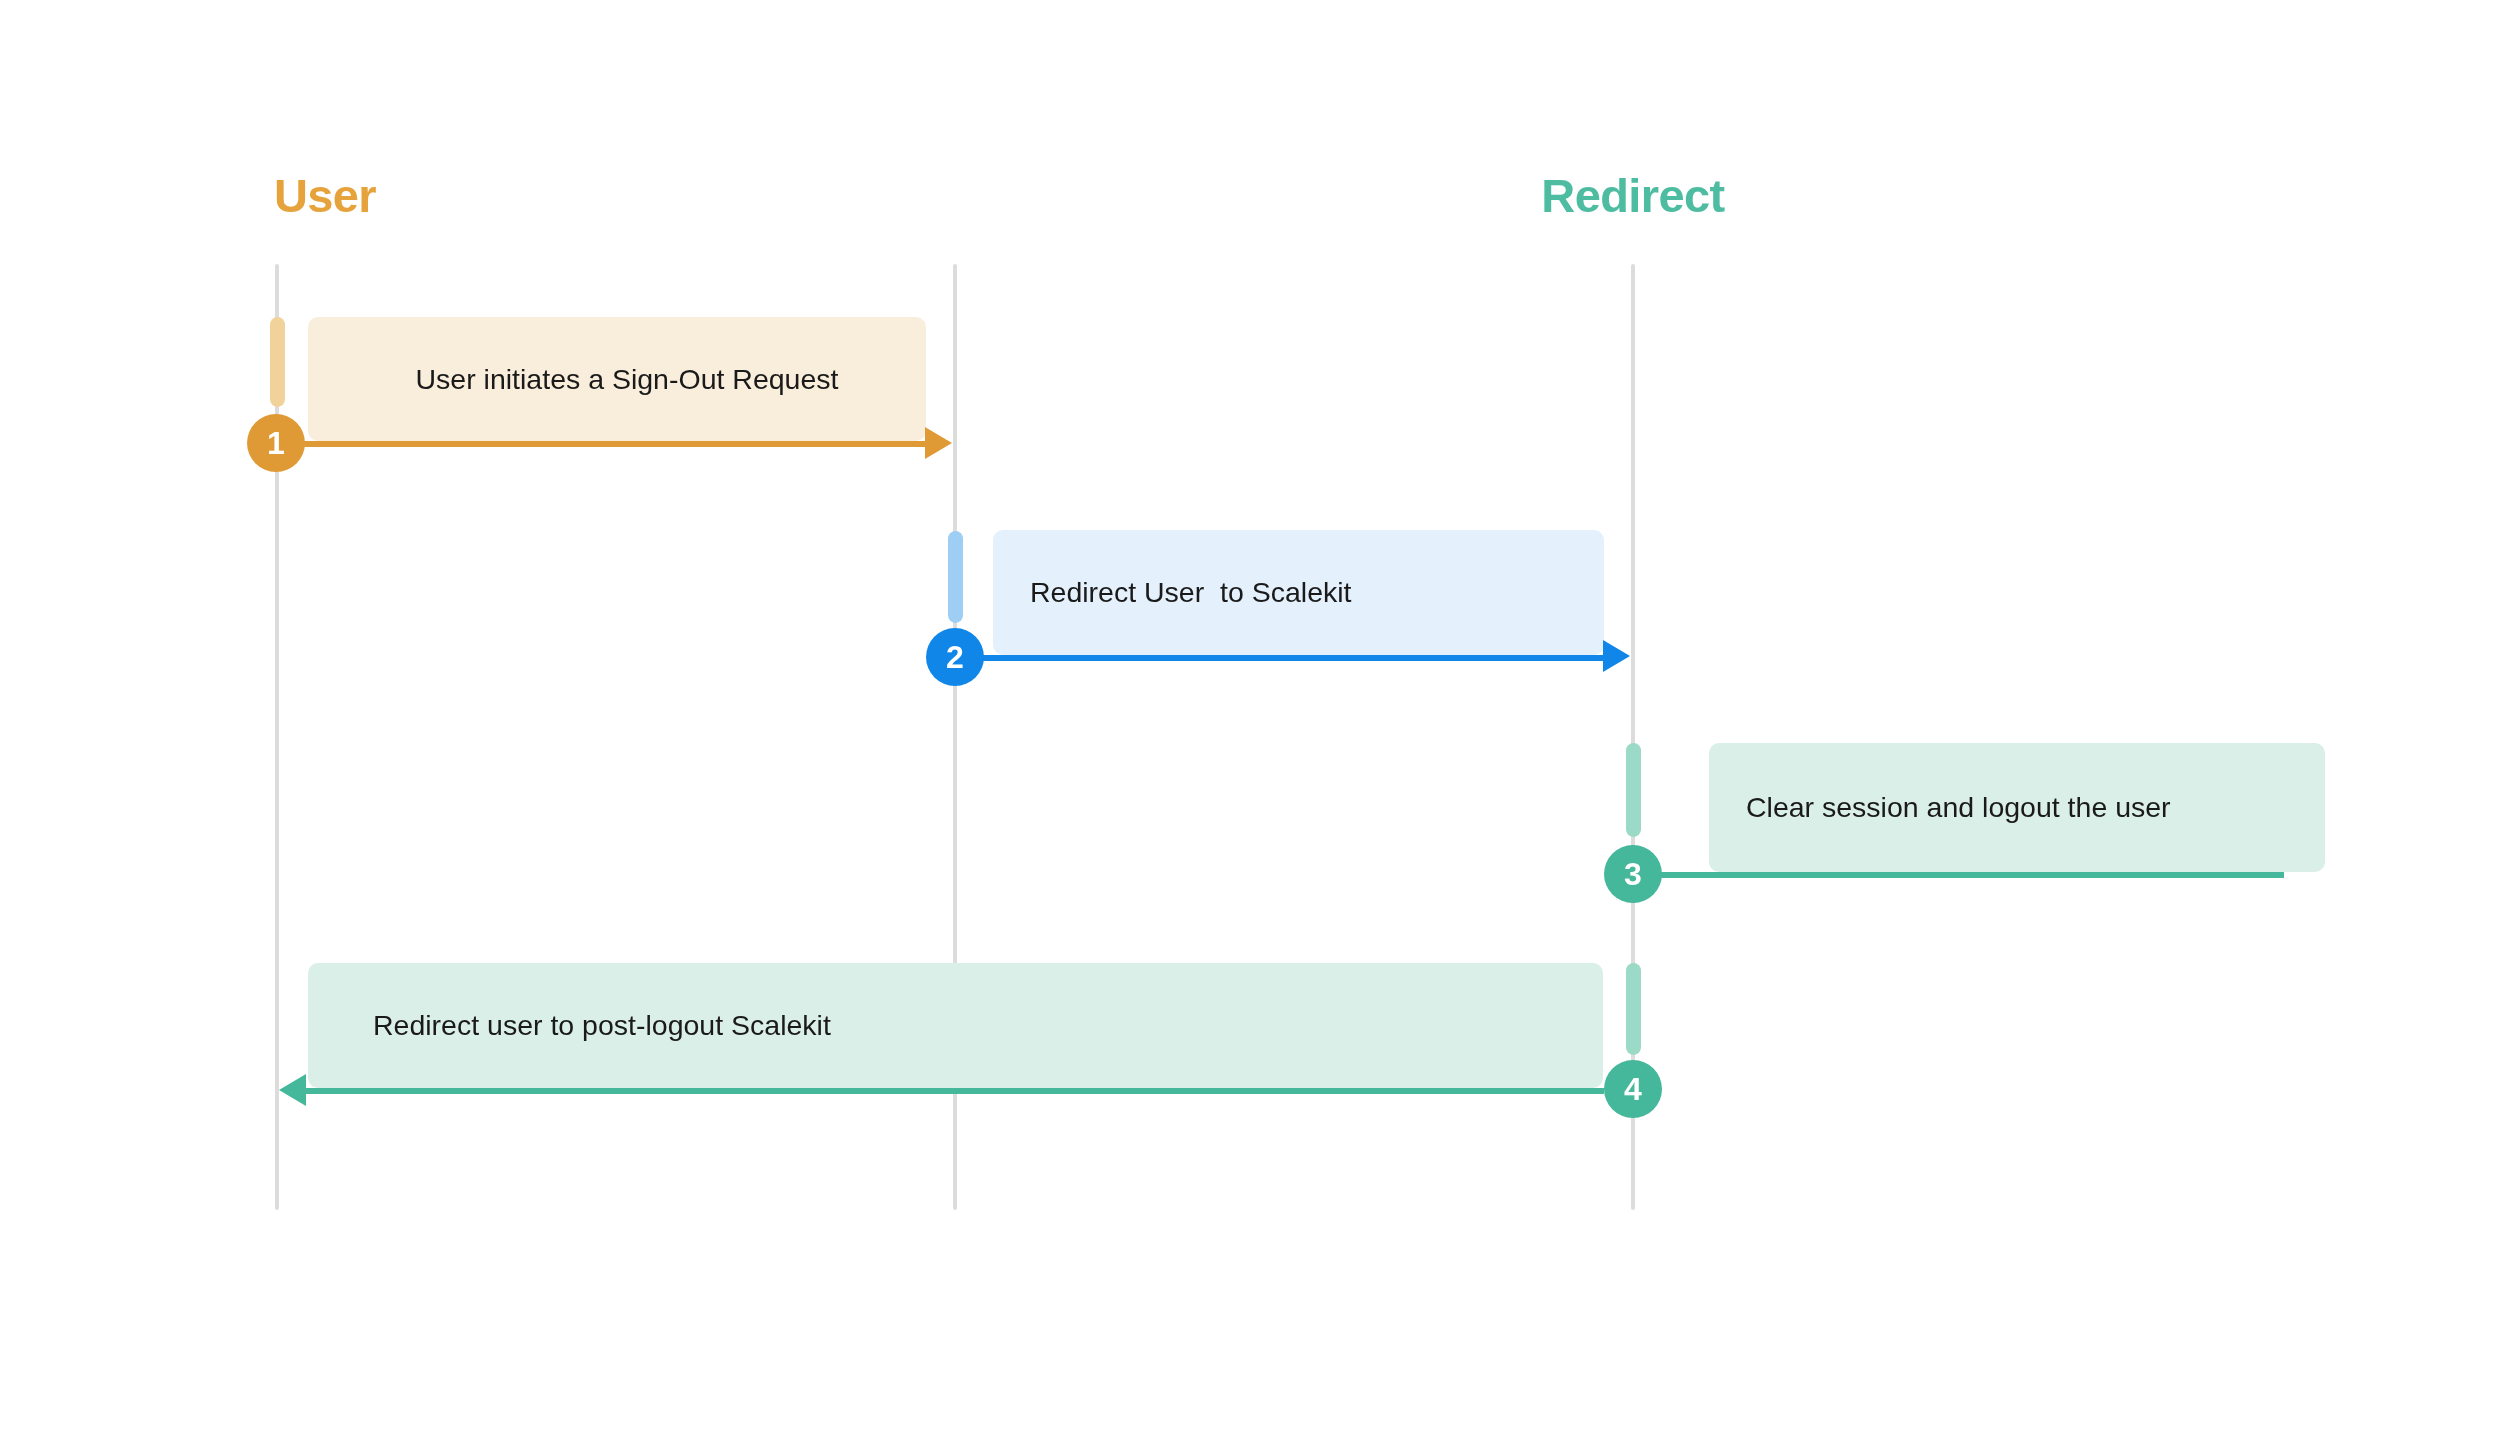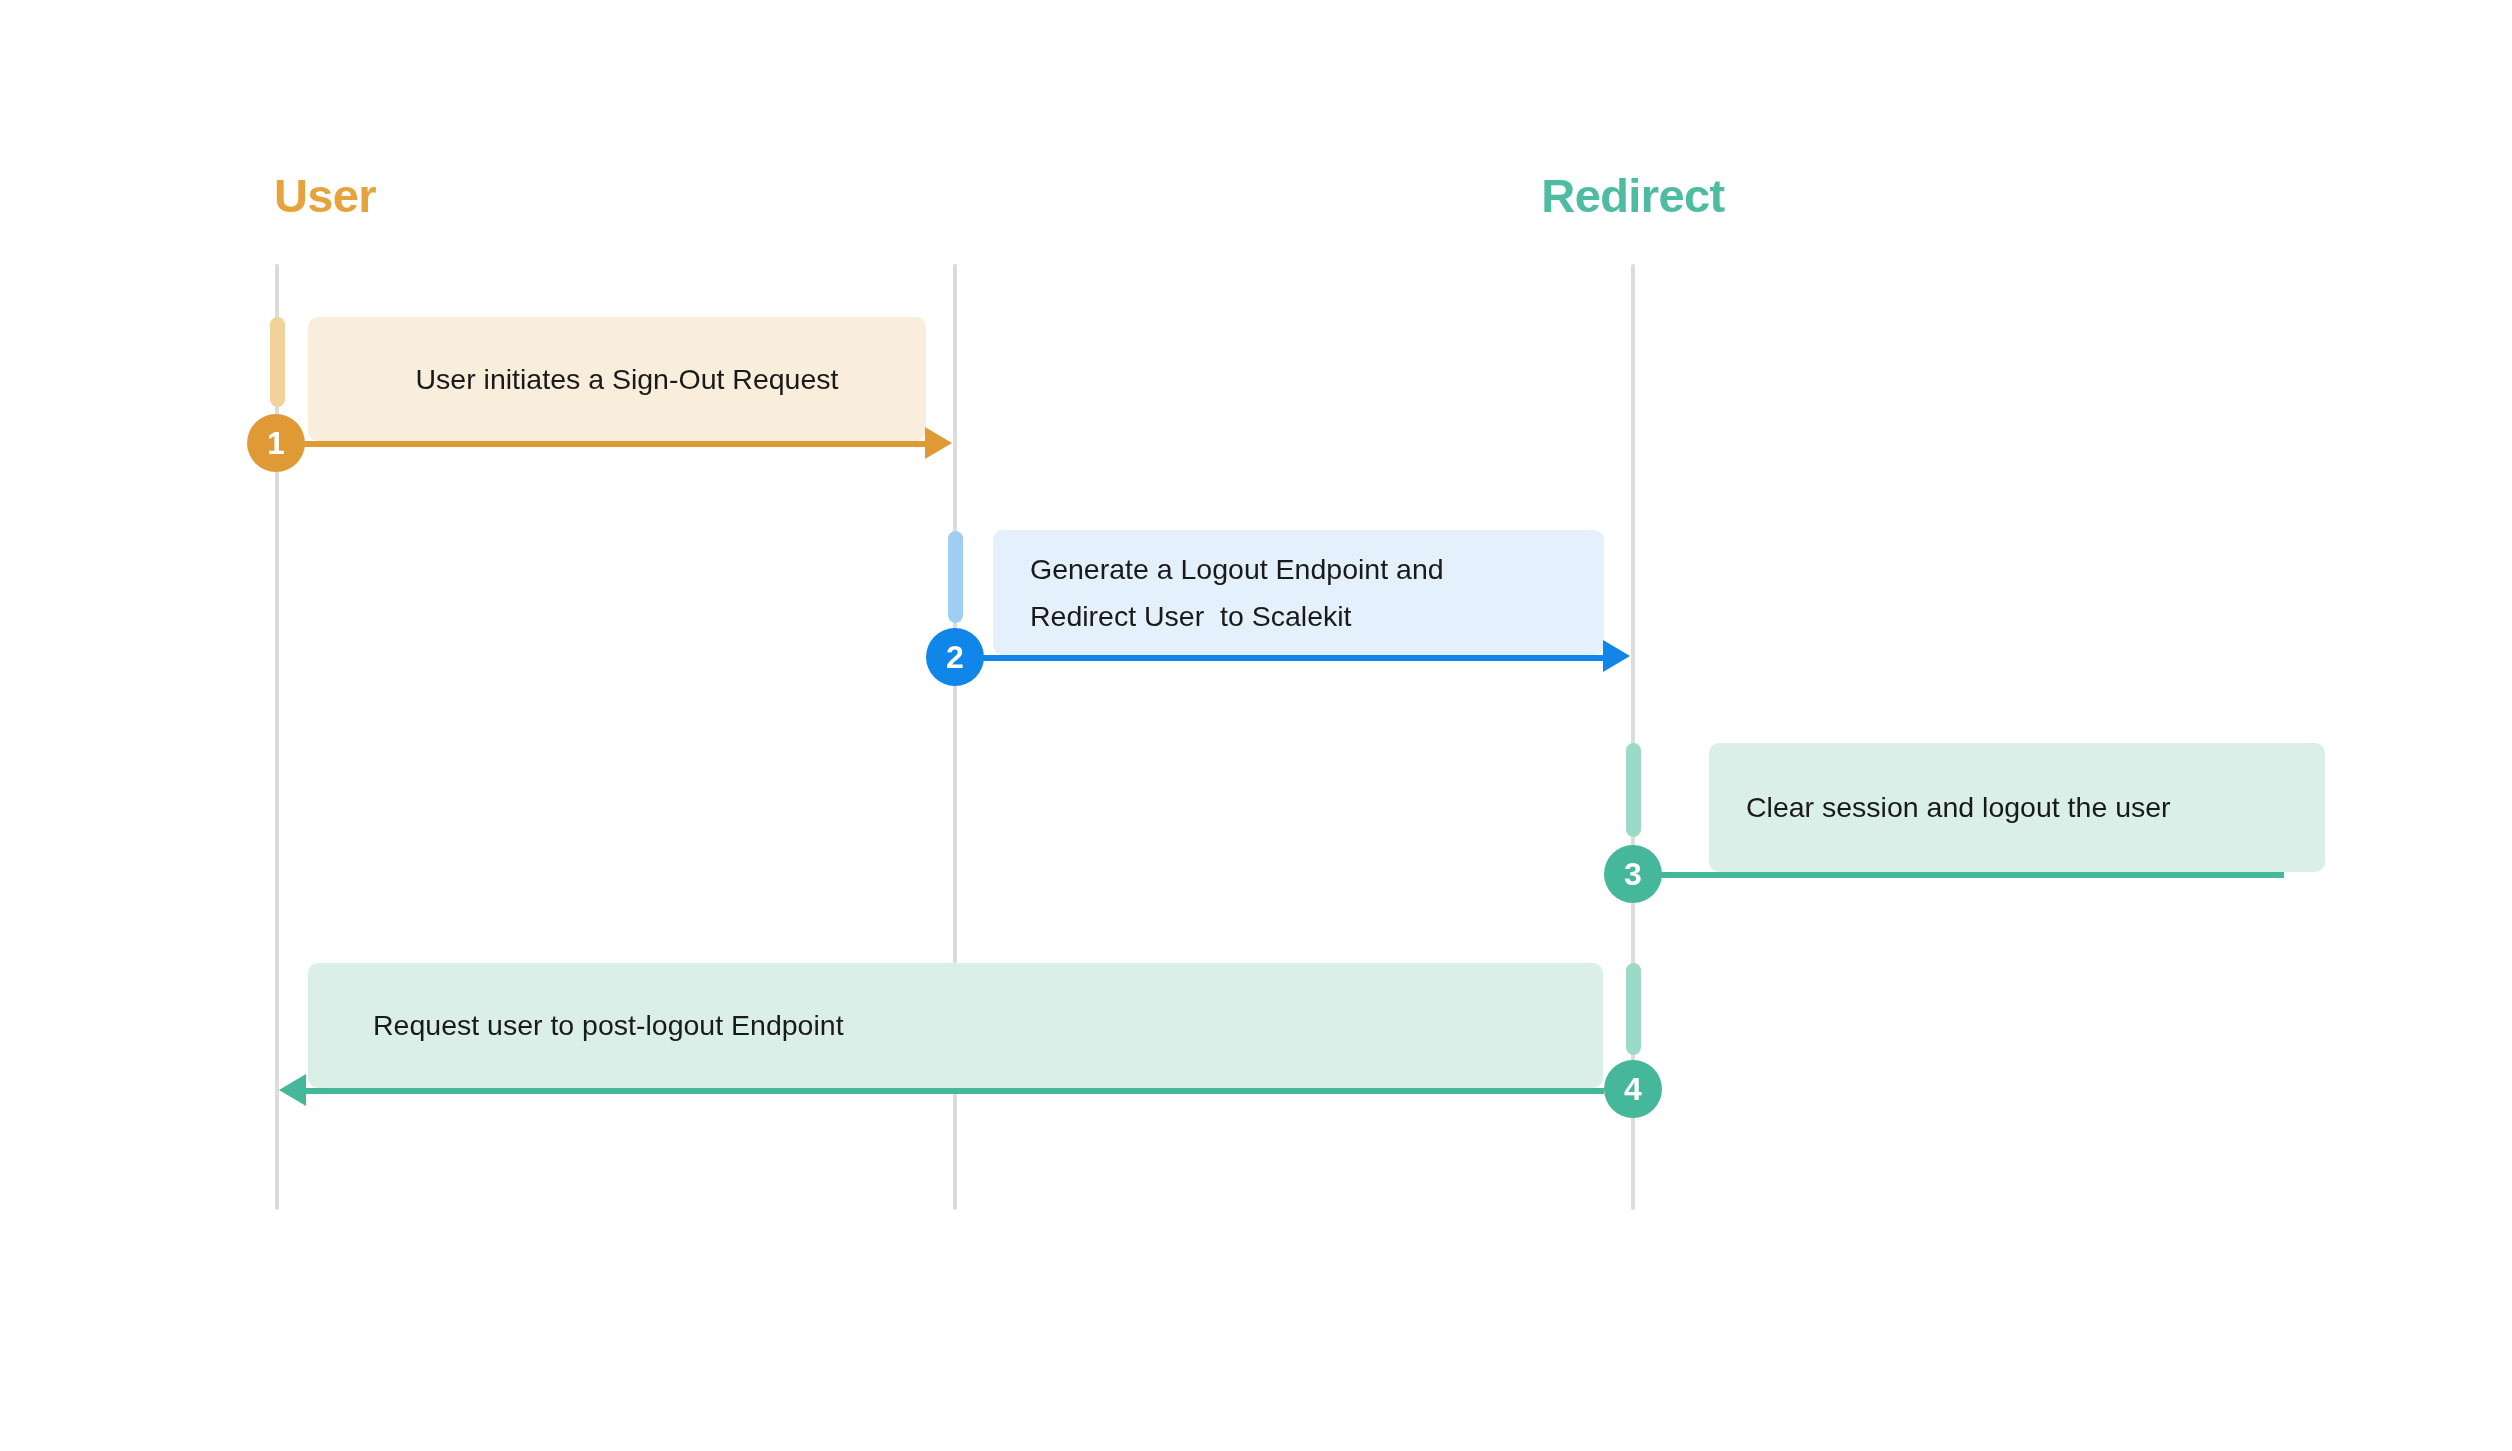--- a/index.html
+++ b/index.html
@@ -138,41 +138,40 @@
       <div class="msg-line">User initiates a Sign-Out Request</div>
     </div>
     <div class="arrow-line"></div>
     <div class="arrow-head"></div>
     <div class="badge">1</div>
   </div>
 
   <div class="s2">
     <div class="activation"></div>
     <div class="msg-box">
-      <div class="msg-line">Generate a Logout Endpoint and</div>
       <div class="msg-line">Redirect User  to Scalekit</div>
     </div>
     <div class="arrow-line"></div>
     <div class="arrow-head"></div>
     <div class="badge">2</div>
   </div>
 
   <div class="s3">
     <div class="activation"></div>
     <div class="msg-box">
       <div class="msg-line">Clear session and logout the user</div>
     </div>
     <div class="arrow-line"></div>
     <div class="badge">3</div>
   </div>
 
   <div class="s4">
     <div class="activation"></div>
     <div class="msg-box">
-      <div class="msg-line">Request user to post-logout Endpoint</div>
+      <div class="msg-line">Redirect user to post-logout Scalekit</div>
     </div>
     <div class="arrow-line"></div>
     <div class="arrow-head"></div>
     <div class="badge">4</div>
   </div>
 
 </div>
 
 
 </body></html>

